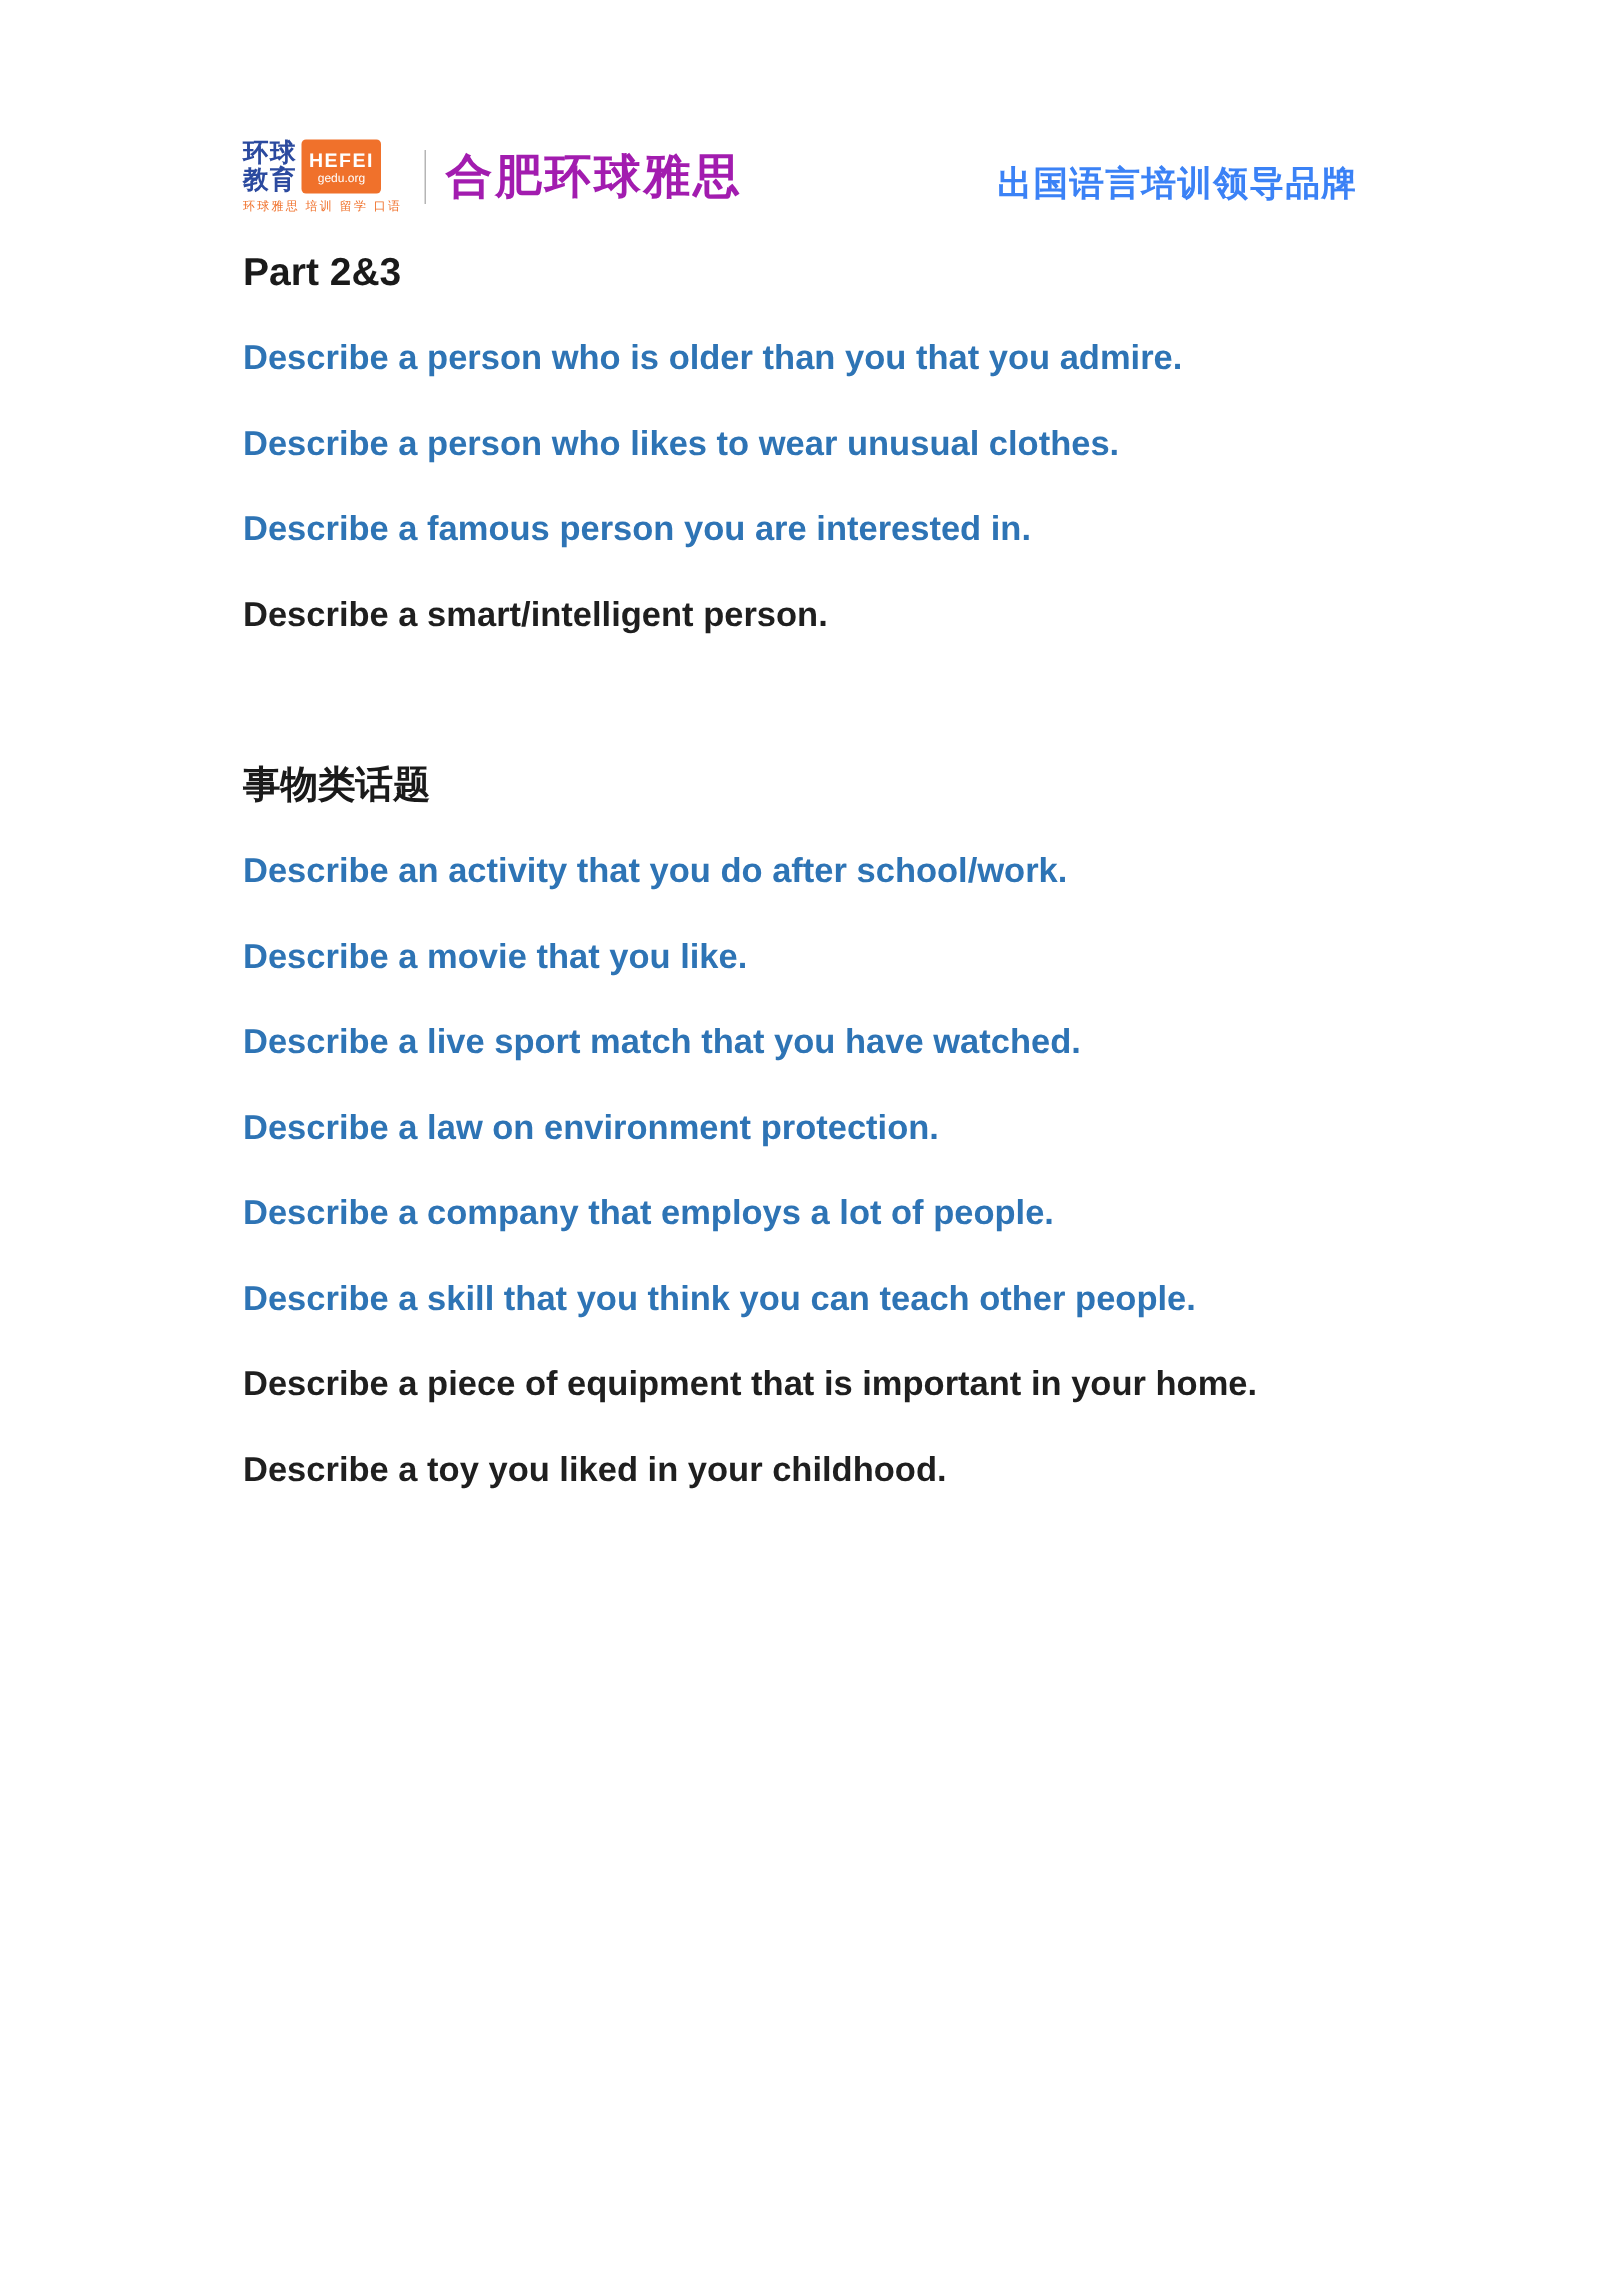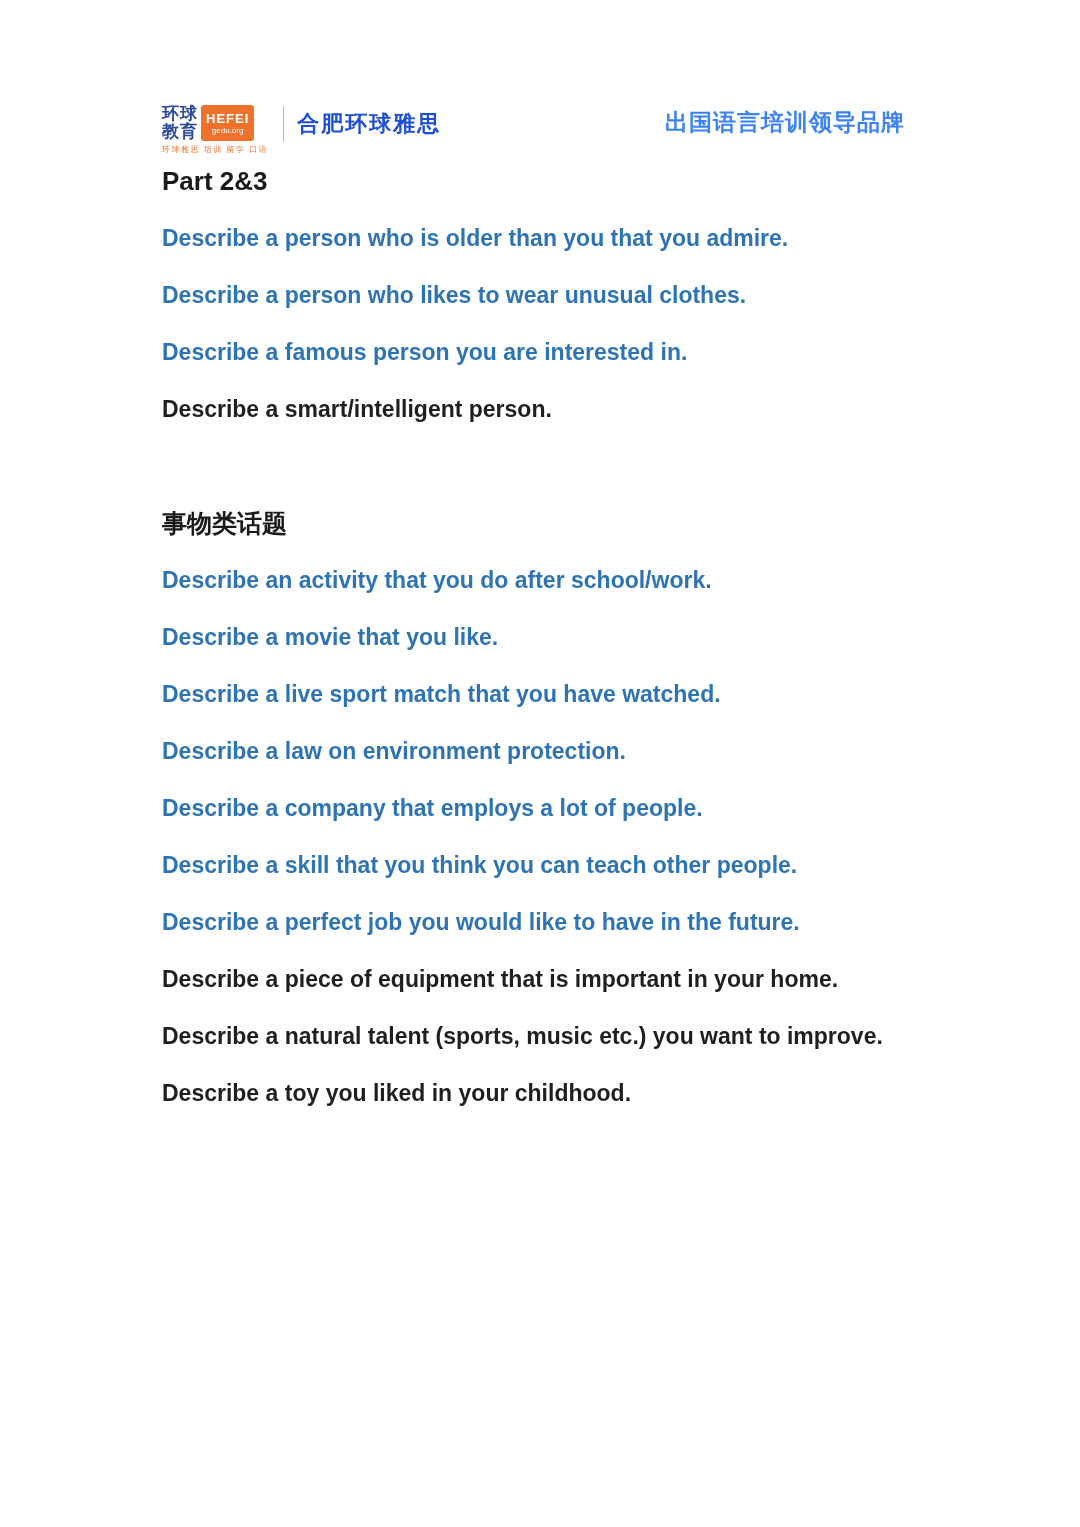--- a/index.html
+++ b/index.html
@@ -21,21 +21,21 @@
   p{margin:0;}
   
   .header{
     margin:93px 175px 0 162px;
     display:flex;
     justify-content:space-between;
     align-items:flex-start;
     height:60px;
   }
   .logo-row{display:flex;align-items:center;}
-  .logo-mark{display:flex;flex-direction:column;margin-top:12px;}
+  .logo-mark{display:flex;flex-direction:column;}
   .logo-top{display:flex;align-items:stretch;}
   .logo-cn{
     font-size:17px;font-weight:bold;line-height:1.05;
     color:var(--logo-blue);letter-spacing:1px;
   }
   .badge{
     background:var(--logo-orange);
     color:#ffffff;
     border-radius:3px;
     margin-left:3px;
@@ -47,21 +47,21 @@
   .badge-domain{font-size:8px;line-height:1.2;}
   .tagline{
     font-size:8px;color:var(--logo-orange);
     letter-spacing:1.5px;margin-top:3px;white-space:nowrap;
   }
   .logo-divider{
     width:1px;height:36px;background:#b5b5b5;
     margin:0 13px 0 15px;align-self:center;
   }
   .partner-name{
-    font-size:22px;font-weight:bold;color:#1d4ed8;
+    font-size:31px;font-weight:bold;color:#a21caf;
     letter-spacing:2px;align-self:center;
   }
   .slogan{
     font-size:23px;font-weight:bold;color:#3b82f6;
     letter-spacing:1px;margin-top:14px;
   }
   
   .content{margin:0 163px 0 162px;width:755px;}
   .page-title{
     font-size:26px;font-weight:bold;color:#1a1a1a;line-height:57px;
@@ -110,20 +110,18 @@
         <p class="topic-item blue">Describe a person who likes to wear unusual clothes.</p>
         <p class="topic-item blue">Describe a famous person you are interested in.</p>
         <p class="topic-item black">Describe a smart/intelligent person.</p>
         <p class="section-heading">事物类话题</p>
         <p class="topic-item blue">Describe an activity that you do after school/work.</p>
         <p class="topic-item blue">Describe a movie that you like.</p>
         <p class="topic-item blue">Describe a live sport match that you have watched.</p>
         <p class="topic-item blue">Describe a law on environment protection.</p>
         <p class="topic-item blue">Describe a company that employs a lot of people.</p>
         <p class="topic-item blue">Describe a skill that you think you can teach other people.</p>
-        <p class="topic-item blue">Describe a perfect job you would like to have in the future.</p>
         <p class="topic-item black">Describe a piece of equipment that is important in your home.</p>
-        <p class="topic-item black">Describe a natural talent (sports, music etc.) you want to improve.</p>
         <p class="topic-item black">Describe a toy you liked in your childhood.</p>
       </div>
   </div>
 
 </div>
 
 </body></html>

